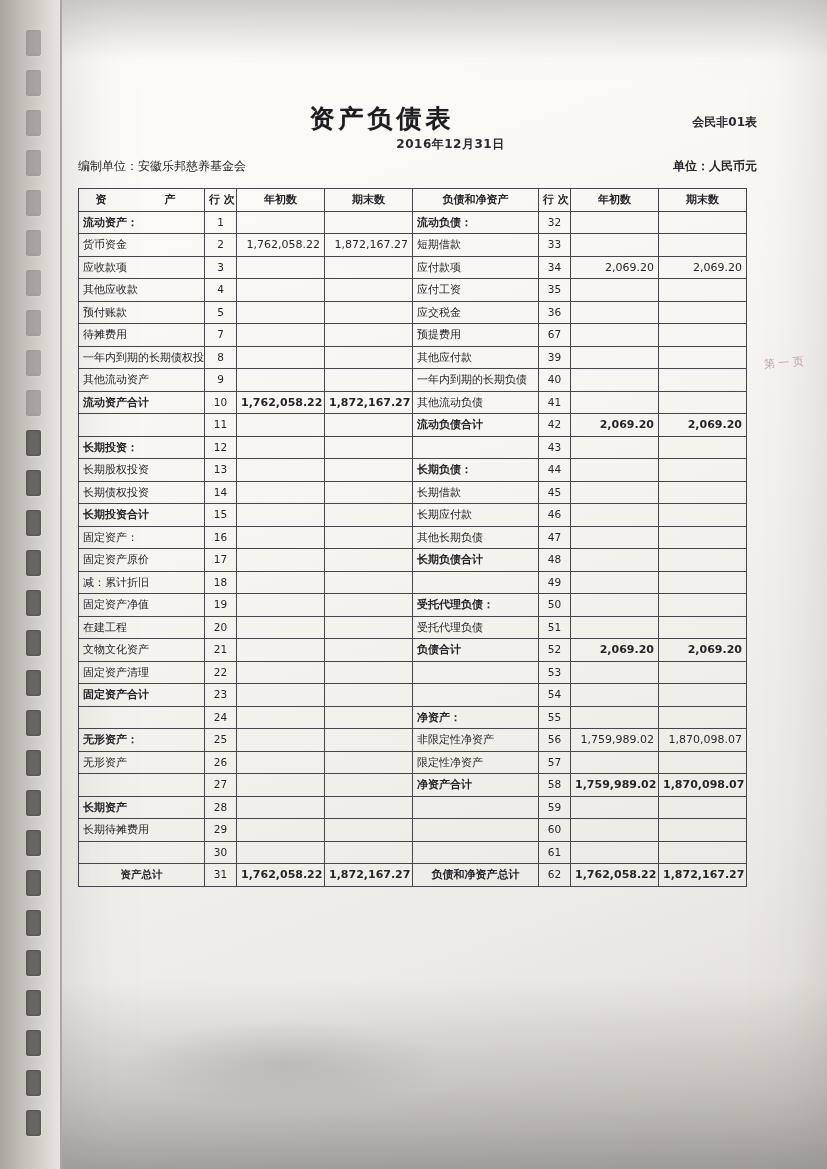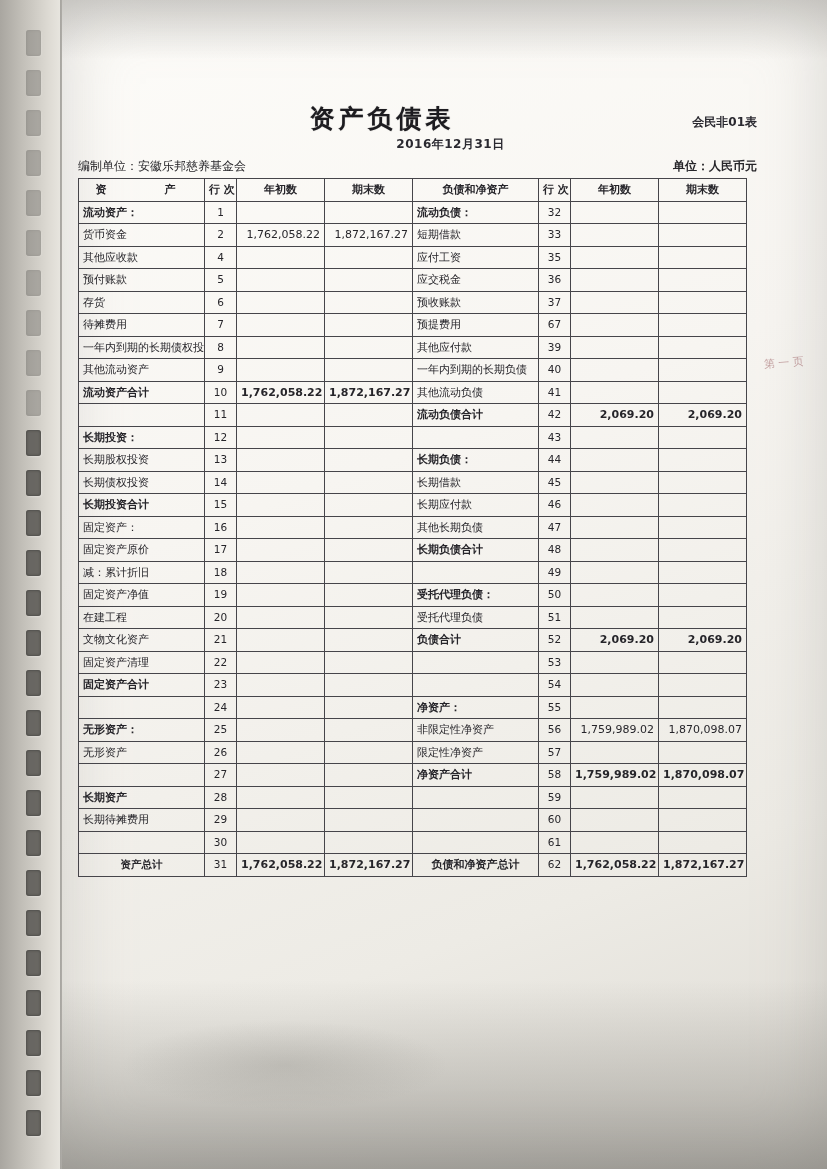--- a/index.html
+++ b/index.html
@@ -58,21 +58,21 @@
     position:absolute;right:70px;top:114px;font-size:12px;font-weight:bold;color:#2a2930;
   }
   .maker{
     position:absolute;left:78px;top:158px;font-size:12px;font-weight:normal;color:#262529;
   }
   .unit{
     position:absolute;right:70px;top:158px;font-size:12px;font-weight:bold;color:#262529;
   }
 
   table.bs{
-    position:absolute;left:78px;top:178px;
+    position:absolute;left:78px;top:188px;
     border-collapse:collapse;
     width:653px;
     font-size:11px;
     color:#26252a;
     table-layout:fixed;
   }
   table.bs td{
     border:1px solid #46454a;
     height:21.5px;
     padding:0 4px;
@@ -189,46 +189,46 @@
             <td class="nm">货币资金</td>
             <td class="num">2</td>
             <td class="amt">1,762,058.22</td>
             <td class="amt">1,872,167.27</td>
             <td class="nm">短期借款</td>
             <td class="num">33</td>
             <td class="amt"></td>
             <td class="amt"></td>
           </tr>
           <tr>
+            <td class="nm">应收款项</td>
+            <td class="num">3</td>
+            <td class="amt"></td>
+            <td class="amt"></td>
+            <td class="nm">应付款项</td>
+            <td class="num">34</td>
+            <td class="amt">2,069.20</td>
+            <td class="amt">2,069.20</td>
+          </tr>
+          <tr>
             <td class="nm">其他应收款</td>
             <td class="num">4</td>
             <td class="amt"></td>
             <td class="amt"></td>
             <td class="nm">应付工资</td>
             <td class="num">35</td>
             <td class="amt"></td>
             <td class="amt"></td>
           </tr>
           <tr>
             <td class="nm">预付账款</td>
             <td class="num">5</td>
             <td class="amt"></td>
             <td class="amt"></td>
             <td class="nm">应交税金</td>
             <td class="num">36</td>
-            <td class="amt"></td>
-            <td class="amt"></td>
-          </tr>
-          <tr>
-            <td class="nm">存货</td>
-            <td class="num">6</td>
-            <td class="amt"></td>
-            <td class="amt"></td>
-            <td class="nm">预收账款</td>
-            <td class="num">37</td>
             <td class="amt"></td>
             <td class="amt"></td>
           </tr>
           <tr>
             <td class="nm">待摊费用</td>
             <td class="num">7</td>
             <td class="amt"></td>
             <td class="amt"></td>
             <td class="nm">预提费用</td>
             <td class="num">67</td>

